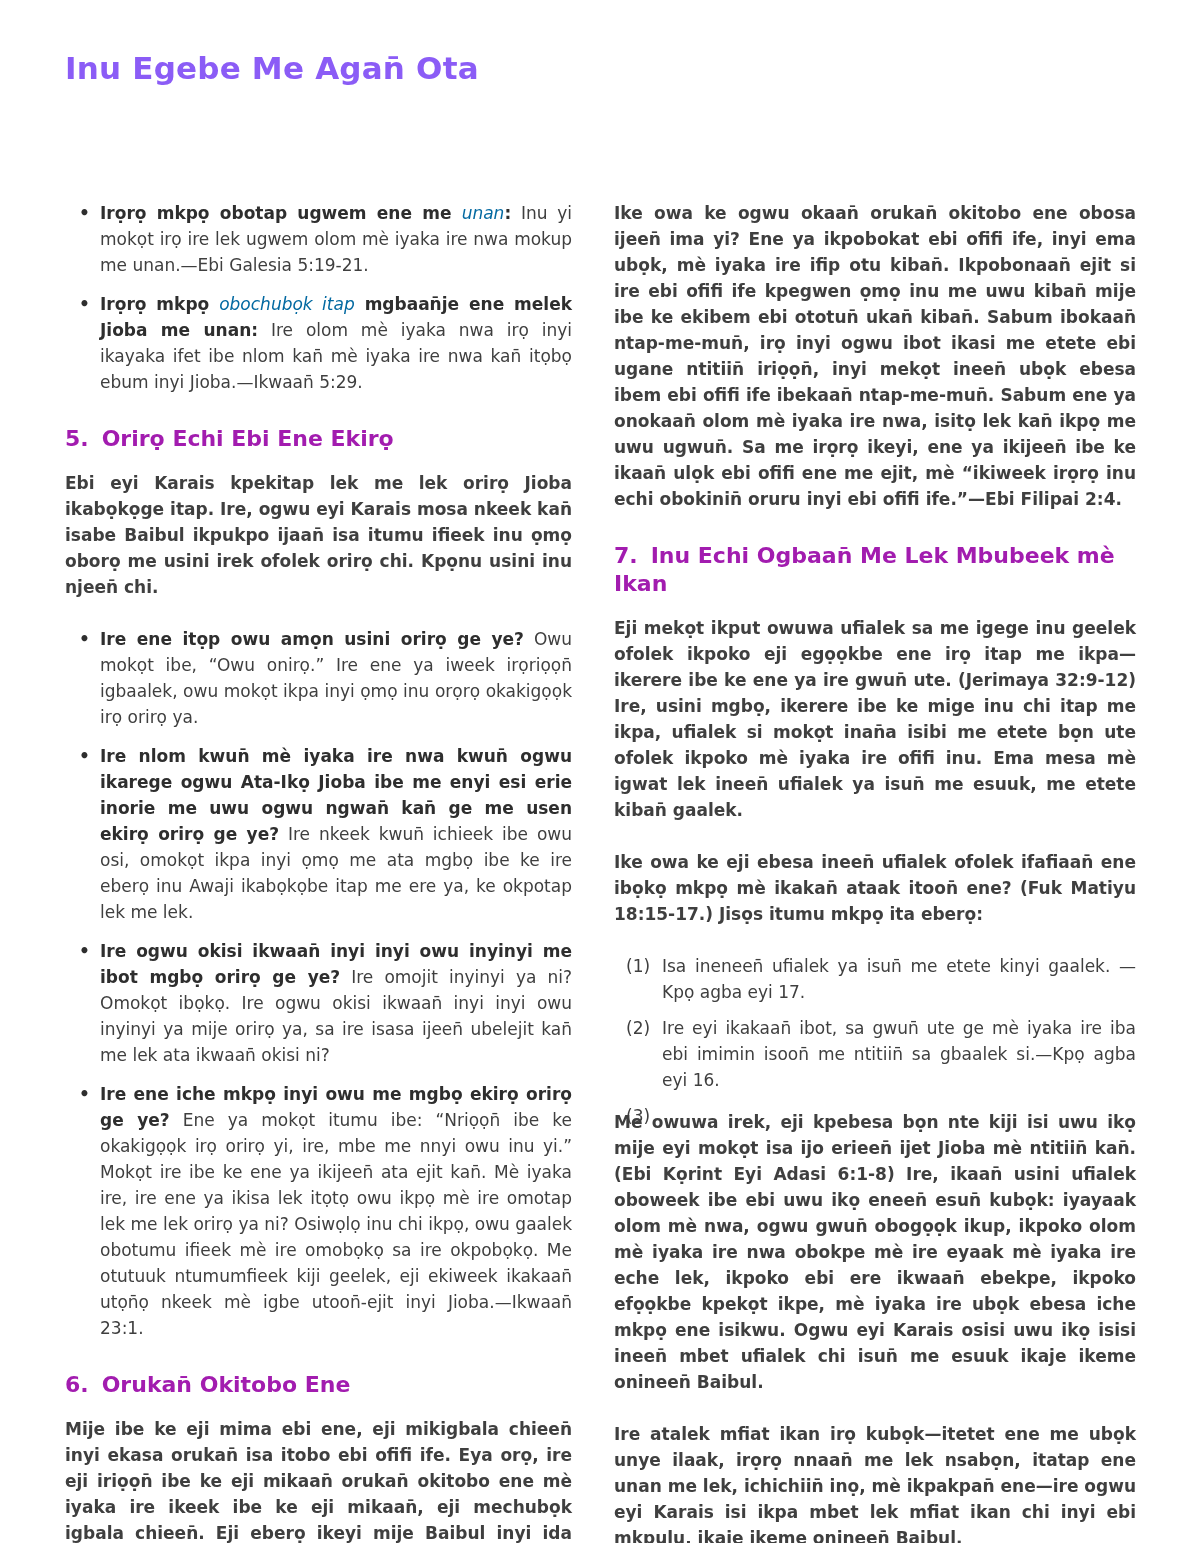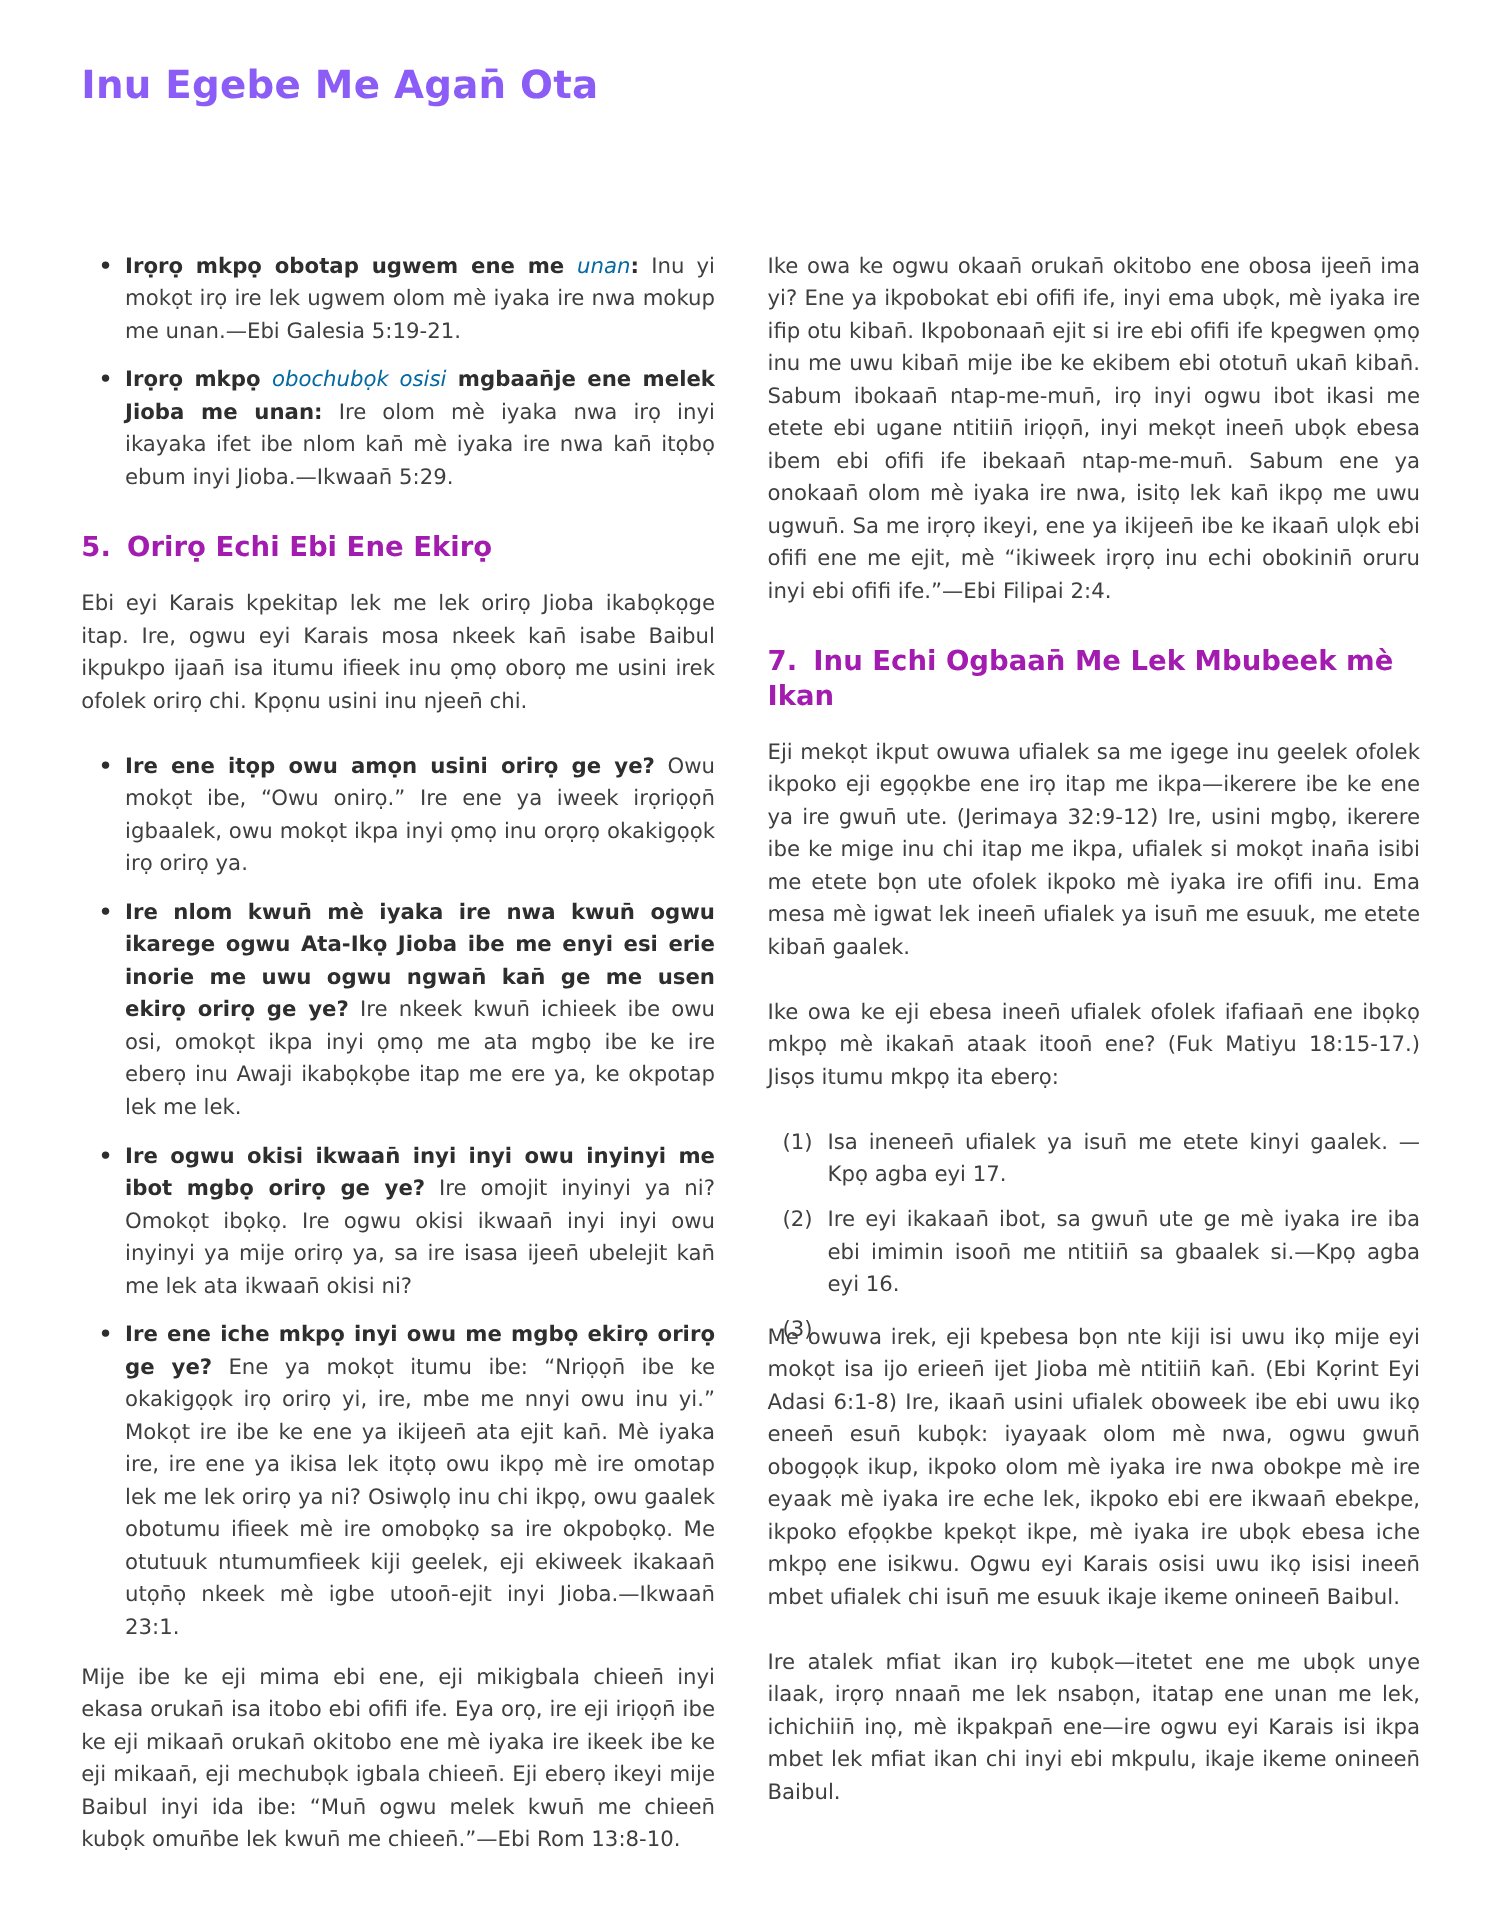--- a/index.html
+++ b/index.html
@@ -28,21 +28,21 @@
   }
   .col-left  { width: 507px; flex: 0 0 507px; }
   .col-right { width: 522px; flex: 0 0 522px; }
 
   .body-text, .bullet, .step {
     font-size: 17px;
     line-height: 26px;
     color: #3f3f3f;
     text-align: justify;
   }
-  p.body-text { margin: 0 0 26px 0; }
+  p.body-text { margin: 0 0 26px 0; font-weight: bold; }
 
   .seg-bold        { font-weight: bold; color: #2e2e2e; }
   .seg-bold-italic { font-weight: normal; font-style: italic; color: #0369a1; }
 
   h2.section {
     font-size: 22px;
     line-height: 28px;
     font-weight: bold;
     color: #a21caf;
     margin: 30px 0 17px 0;
@@ -83,34 +83,35 @@
 <div class="page">
 
   <h1 class="doc-title">Inu Egebe Me Agan̄ Ota</h1>
 
   <div class="columns">
 
     <div class="col-left">
 
       <ul class="bullets">
         <li class="bullet"><span class="marker">•</span><span class="seg-bold">Irọrọ mkpọ obotap ugwem ene me </span><span class="seg-bold-italic">unan</span><span class="seg-bold">:</span><span> Inu yi mokọt irọ ire lek ugwem olom mè iyaka ire nwa mokup me unan.—Ebi Galesia 5:19-21.</span></li>
-        <li class="bullet"><span class="marker">•</span><span class="seg-bold">Irọrọ mkpọ </span><span class="seg-bold-italic">obochubọk osisi</span><span class="seg-bold"> mgbaan̄je ene melek Jioba me unan:</span><span> Ire olom mè iyaka nwa irọ inyi ikayaka ifet ibe nlom kan̄ mè iyaka ire nwa kan̄ itọbọ ebum inyi Jioba.—Ikwaan̄ 5:29.</span></li>
+        <li class="bullet"><span class="marker">•</span><span class="seg-bold">Irọrọ mkpọ </span><span class="seg-bold-italic">obochubọk itap</span><span class="seg-bold"> mgbaan̄je ene melek Jioba me unan:</span><span> Ire olom mè iyaka nwa irọ inyi ikayaka ifet ibe nlom kan̄ mè iyaka ire nwa kan̄ itọbọ ebum inyi Jioba.—Ikwaan̄ 5:29.</span></li>
       </ul>
 
       <h2 class="section"><span class="sec-num">5.</span><span>Orirọ Echi Ebi Ene Ekirọ</span></h2>
 
       <p class="body-text">Ebi eyi Karais kpekitap lek me lek orirọ Jioba ikabọkọge itap. Ire, ogwu eyi Karais mosa nkeek kan̄ isabe Baibul ikpukpo ijaan̄ isa itumu ifieek inu ọmọ oborọ me usini irek ofolek orirọ chi. Kpọnu usini inu njeen̄ chi.</p>
 
       <ul class="bullets">
         <li class="bullet"><span class="marker">•</span><span class="seg-bold">Ire ene itọp owu amọn usini orirọ ge ye?</span><span> Owu mokọt ibe, “Owu onirọ.” Ire ene ya iweek irọriọọn̄ igbaalek, owu mokọt ikpa inyi ọmọ inu orọrọ okakigọọk irọ orirọ ya.</span></li>
         <li class="bullet"><span class="marker">•</span><span class="seg-bold">Ire nlom kwun̄ mè iyaka ire nwa kwun̄ ogwu ikarege ogwu Ata-Ikọ Jioba ibe me enyi esi erie inorie me uwu ogwu ngwan̄ kan̄ ge me usen ekirọ orirọ ge ye?</span><span> Ire nkeek kwun̄ ichieek ibe owu osi, omokọt ikpa inyi ọmọ me ata mgbọ ibe ke ire eberọ inu Awaji ikabọkọbe itap me ere ya, ke okpotap lek me lek.</span></li>
         <li class="bullet"><span class="marker">•</span><span class="seg-bold">Ire ogwu okisi ikwaan̄ inyi inyi owu inyinyi me ibot mgbọ orirọ ge ye?</span><span> Ire omojit inyinyi ya ni? Omokọt ibọkọ. Ire ogwu okisi ikwaan̄ inyi inyi owu inyinyi ya mije orirọ ya, sa ire isasa ijeen̄ ubelejit kan̄ me lek ata ikwaan̄ okisi ni?</span></li>
         <li class="bullet"><span class="marker">•</span><span class="seg-bold">Ire ene iche mkpọ inyi owu me mgbọ ekirọ orirọ ge ye?</span><span> Ene ya mokọt itumu ibe: “Nriọọn̄ ibe ke okakigọọk irọ orirọ yi, ire, mbe me nnyi owu inu yi.” Mokọt ire ibe ke ene ya ikijeen̄ ata ejit kan̄. Mè iyaka ire, ire ene ya ikisa lek itọtọ owu ikpọ mè ire omotap lek me lek orirọ ya ni? Osiwọlọ inu chi ikpọ, owu gaalek obotumu ifieek mè ire omobọkọ sa ire okpobọkọ. Me otutuuk ntumumfieek kiji geelek, eji ekiweek ikakaan̄ utọn̄ọ nkeek mè igbe utoon̄-ejit inyi Jioba.—Ikwaan̄ 23:1.</span></li>
       </ul>
 
+      <h2 class="section"><span class="sec-num">6.</span><span>Orukan̄ Okitobo Ene</span></h2>
 
       <p class="body-text">Mije ibe ke eji mima ebi ene, eji mikigbala chieen̄ inyi ekasa orukan̄ isa itobo ebi ofifi ife. Eya orọ, ire eji iriọọn̄ ibe ke eji mikaan̄ orukan̄ okitobo ene mè iyaka ire ikeek ibe ke eji mikaan̄, eji mechubọk igbala chieen̄. Eji eberọ ikeyi mije Baibul inyi ida ibe: “Mun̄ ogwu melek kwun̄ me chieen̄ kubọk omun̄be lek kwun̄ me chieen̄.”—Ebi Rom 13:8-10.</p>
 
     </div>
 
     <div class="col-right">
 
       <p class="body-text">Ike owa ke ogwu okaan̄ orukan̄ okitobo ene obosa ijeen̄ ima yi? Ene ya ikpobokat ebi ofifi ife, inyi ema ubọk, mè iyaka ire ifip otu kiban̄. Ikpobonaan̄ ejit si ire ebi ofifi ife kpegwen ọmọ inu me uwu kiban̄ mije ibe ke ekibem ebi ototun̄ ukan̄ kiban̄. Sabum ibokaan̄ ntap-me-mun̄, irọ inyi ogwu ibot ikasi me etete ebi ugane ntitiin̄ iriọọn̄, inyi mekọt ineen̄ ubọk ebesa ibem ebi ofifi ife ibekaan̄ ntap-me-mun̄. Sabum ene ya onokaan̄ olom mè iyaka ire nwa, isitọ lek kan̄ ikpọ me uwu ugwun̄. Sa me irọrọ ikeyi, ene ya ikijeen̄ ibe ke ikaan̄ ulọk ebi ofifi ene me ejit, mè “ikiweek irọrọ inu echi obokinin̄ oruru inyi ebi ofifi ife.”—Ebi Filipai 2:4.</p>
 
       <h2 class="section"><span class="sec-num">7.</span><span>Inu Echi Ogbaan̄ Me Lek Mbubeek mè Ikan</span></h2>

